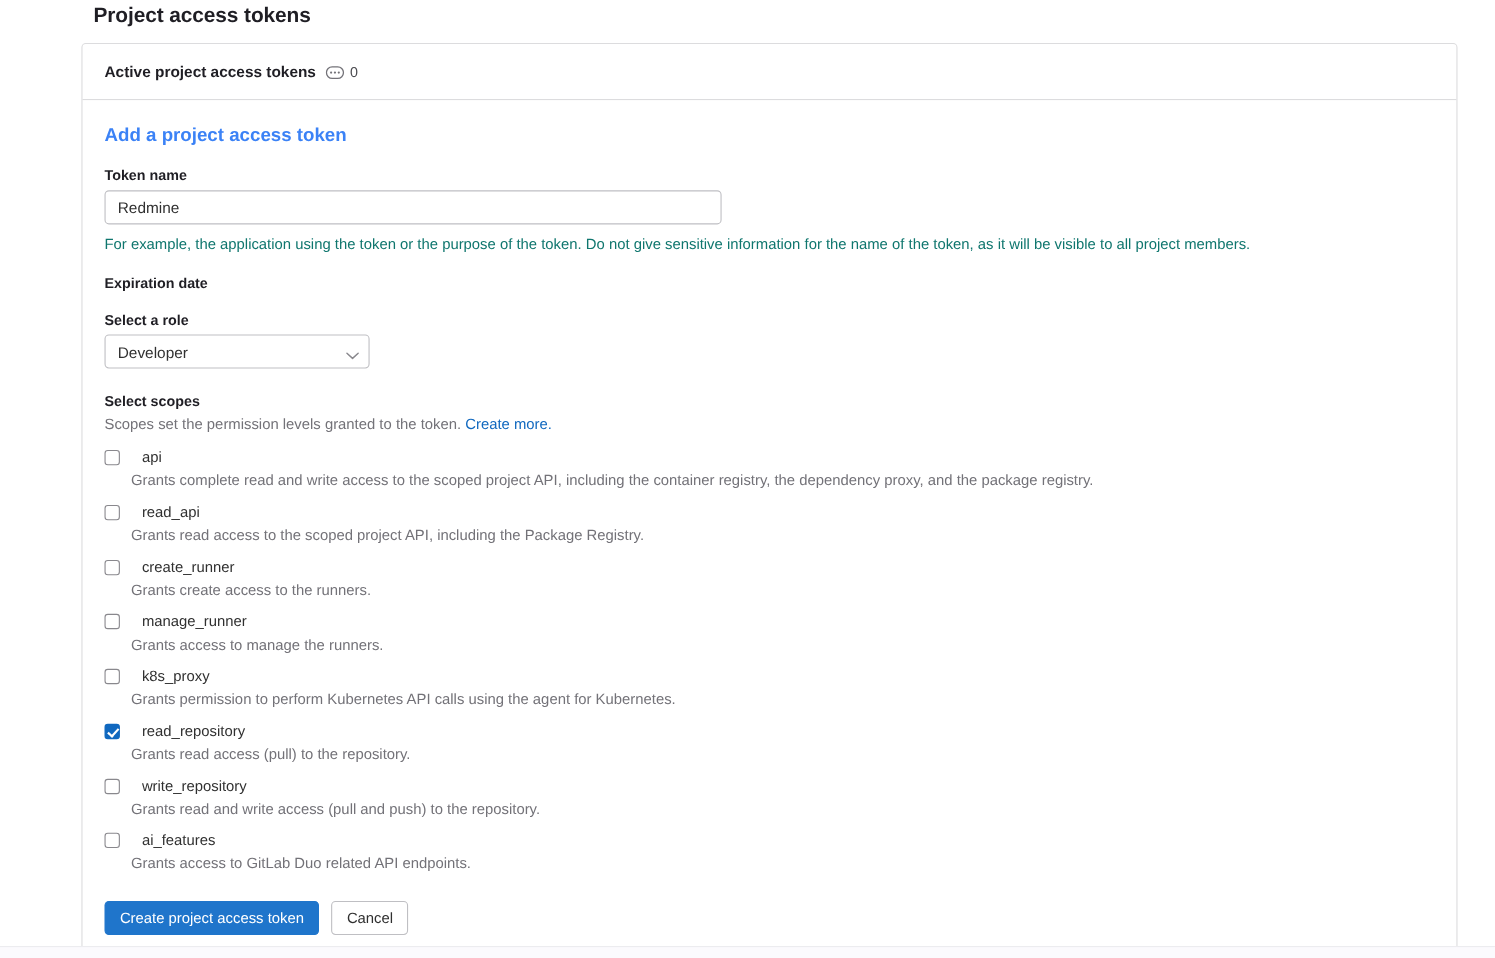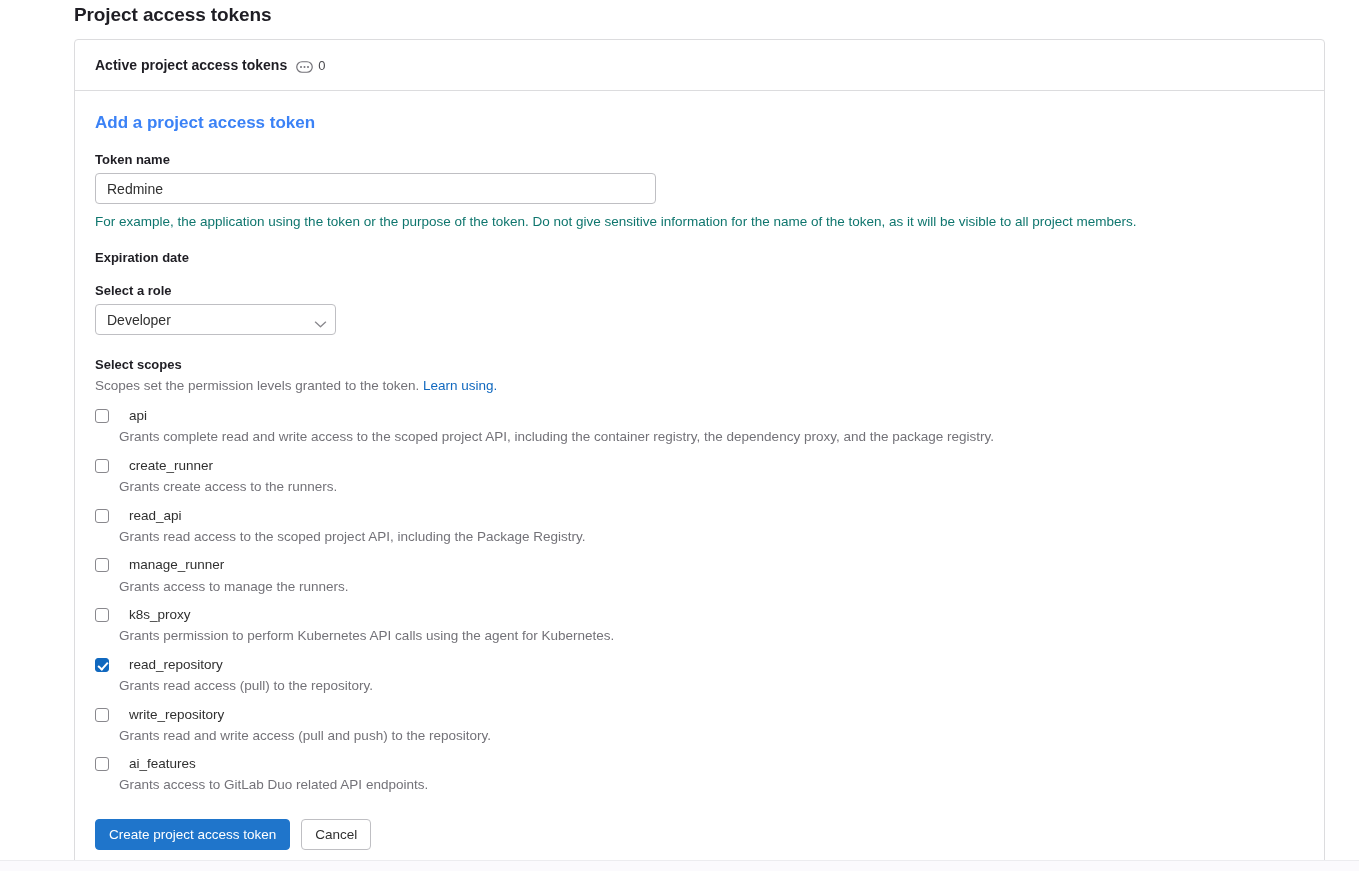--- a/index.html
+++ b/index.html
@@ -12,21 +12,21 @@
   }
   body {
     width: 1359px;
     height: 871px;
     overflow: hidden;
     position: relative;
   }
 
   .page-title {
     position: absolute;
-    left: 74px;
+    left: 85px;
     top: 4px;
     font-size: 19px;
     font-weight: bold;
     color: #1f1e24;
     letter-spacing: -0.1px;
     margin: 0;
   }
 
   .card {
     position: absolute;
@@ -294,48 +294,48 @@
             <path d="M1.4 2.1L6.5 6.8 11.6 2.1" stroke="#89888d" stroke-width="1.3" stroke-linecap="round" stroke-linejoin="round"></path>
           </svg>
         </span>
       </div>
     </div>
 
     <div class="scopes-head">
       <span class="field-label">Select scopes</span>
       <div class="scopes-sub">
         <span>Scopes set the permission levels granted to the token.</span>
-        <a class="link" href="#">Learn using.</a>
+        <a class="link" href="#">Create more.</a>
       </div>
     </div>
 
     <div class="scope-list">
 
       <div class="scope-item">
         <div class="scope-row">
           <span class="cb"></span>
           <span class="scope-name">api</span>
         </div>
         <div class="scope-desc">Grants complete read and write access to the scoped project API, including the container registry, the dependency proxy, and the package registry.</div>
       </div>
 
       <div class="scope-item">
         <div class="scope-row">
           <span class="cb"></span>
+          <span class="scope-name">read_api</span>
+        </div>
+        <div class="scope-desc">Grants read access to the scoped project API, including the Package Registry.</div>
+      </div>
+
+      <div class="scope-item">
+        <div class="scope-row">
+          <span class="cb"></span>
           <span class="scope-name">create_runner</span>
         </div>
         <div class="scope-desc">Grants create access to the runners.</div>
-      </div>
-
-      <div class="scope-item">
-        <div class="scope-row">
-          <span class="cb"></span>
-          <span class="scope-name">read_api</span>
-        </div>
-        <div class="scope-desc">Grants read access to the scoped project API, including the Package Registry.</div>
       </div>
 
       <div class="scope-item">
         <div class="scope-row">
           <span class="cb"></span>
           <span class="scope-name">manage_runner</span>
         </div>
         <div class="scope-desc">Grants access to manage the runners.</div>
       </div>
 

